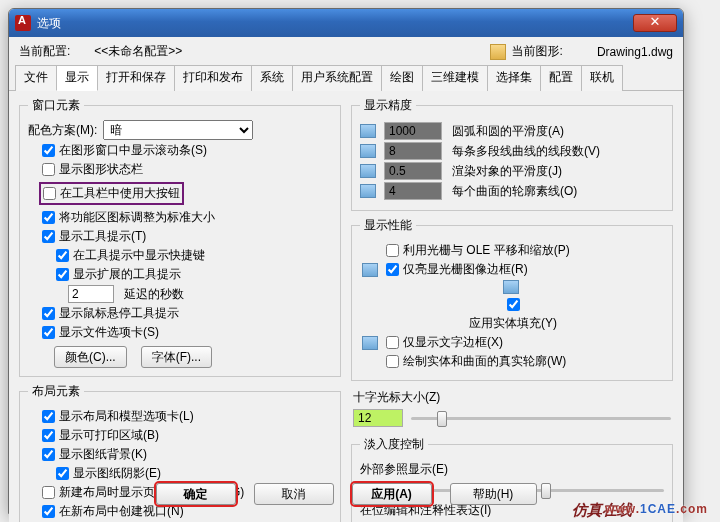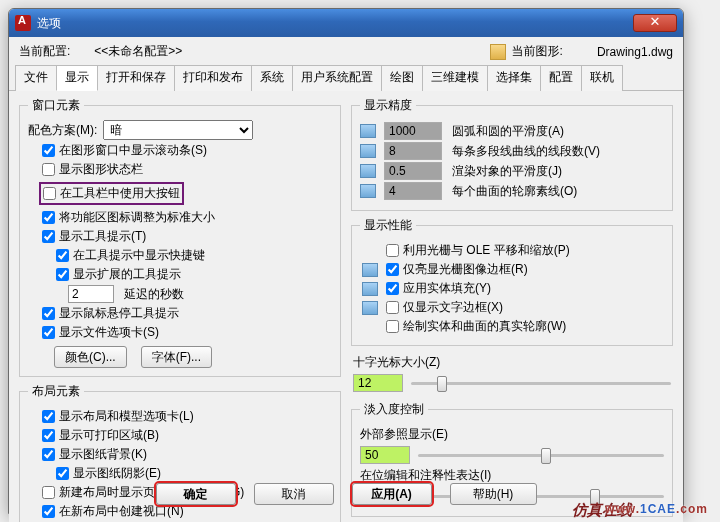--- a/index.html
+++ b/index.html
@@ -25,21 +25,21 @@
 .indent2 { padding-left: 28px; }
 input[type="checkbox"] { width:13px; height:13px; }
 .combo { display:flex; align-items:center; gap:6px; margin-bottom:0; }
 select { height: 20px; font-size:12px; padding:0 2px; }
 .num-inp { width: 46px; height:18px; border:1px solid #999; background:#fff; padding: 0 3px; font-size:12px; }
 .btn { height: 22px; padding: 0 10px; background: linear-gradient(#fdfdfd,#e3e3e3); border:1px solid #8f8f8f; border-radius:3px; cursor:pointer; font-size:12px; }
 .btn-row { display:flex; gap:14px; padding: 3px 0 0 26px; }
 .red-box { border: 2px solid #701a75; padding: 1px 2px; margin-left:-3px; }
 .hl-red { outline: 2px solid #d22; font-weight: bold; }
 .mini-icon { width:16px; height:14px; background: linear-gradient(#a8d2f5,#6fa9d8); border:1px solid #5a8db8; margin-right:4px; flex-shrink:0; }
-.val-inp { width: 58px; height:18px; border:1px solid #aaa; background:#a3a3a3; padding: 0 4px; font-size:12px; margin-right:6px; }
+.val-inp { width: 58px; height:18px; border:1px solid #aaa; background:#737373; padding: 0 4px; font-size:12px; margin-right:6px; }
 .slider-row { display:flex; align-items:center; gap:8px; margin:3px 0; }
 .slider-val { width:50px; height:18px; border:1px solid #aaa; background:#bef264; padding:0 4px; font-size:12px; }
 .slider-track { flex:1; height:3px; background:#c0c0c0; position:relative; border-radius:2px; }
 .slider-thumb { position:absolute; top:-6px; width:10px; height:16px; background: linear-gradient(#fdfdfd,#d8d8d8); border:1px solid #888; border-radius:2px; }
 .footer { position:absolute; bottom:8px; left:0; right:0; display:flex; justify-content:center; gap:18px; }
 .watermark1 { position:absolute; right:12px; bottom:6px; color:#a0332e; font-size:12px; font-weight:bold; letter-spacing:1px; text-shadow: 0 0 2px #fff; }
 .watermark1 b { color:#2a62c4; }
 .watermark2 { position:absolute; right:88px; bottom:2px; color:#7f1d1d; font-size:15px; font-style:italic; font-weight:bold; }
 .subgroup-label { font-size:12px; margin:2px 0; }
 </style>
@@ -202,21 +202,21 @@
             <div class="row" style="padding-left: 2px;">
               <span style="width: 20px;"></span>
               <input type="checkbox" style="">
               <span>利用光栅与 OLE 平移和缩放(P)</span>
             </div>
             <div class="row" style="padding-left: 2px;">
               <span class="mini-icon"></span>
               <input type="checkbox" checked="" style="">
               <span>仅亮显光栅图像边框(R)</span>
             </div>
-            <div class="row" style="padding-left: 2px;">
+            <div class="row" style="padding-left: 2px; flex-direction: column;">
               <span class="mini-icon"></span>
               <input type="checkbox" checked="" style="">
               <span>应用实体填充(Y)</span>
             </div>
             <div class="row" style="padding-left: 2px;">
               <span class="mini-icon"></span>
               <input type="checkbox" style="">
               <span>仅显示文字边框(X)</span>
             </div>
             <div class="row" style="padding-left: 2px;">

